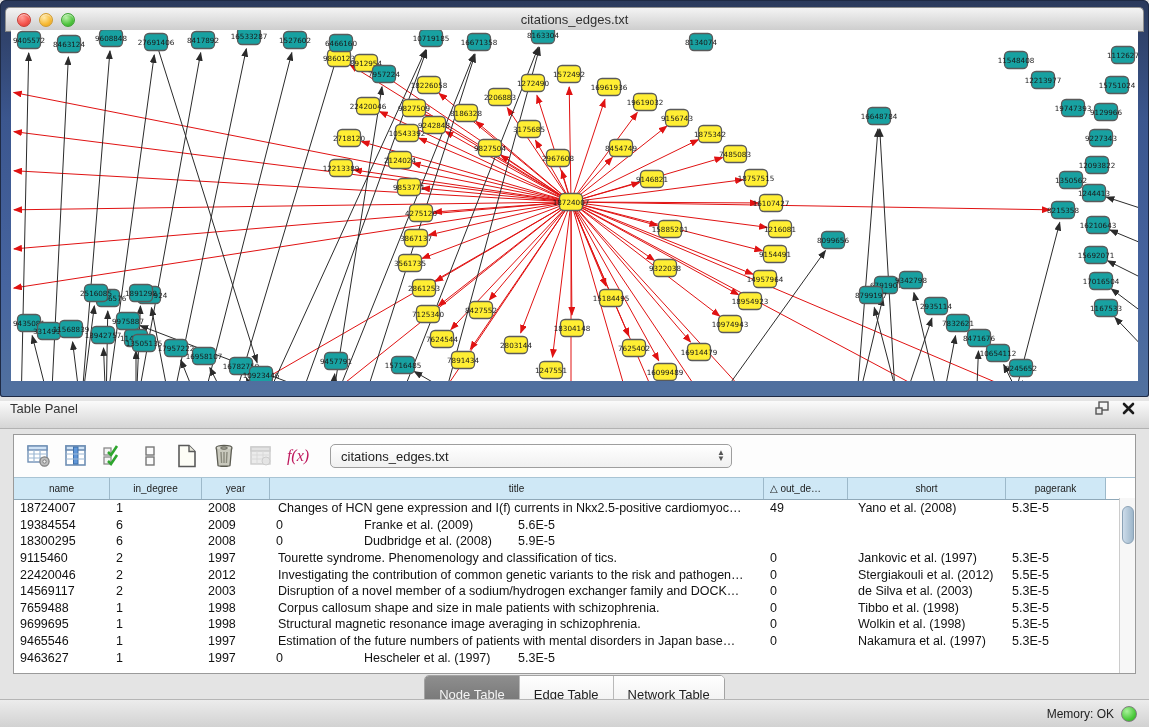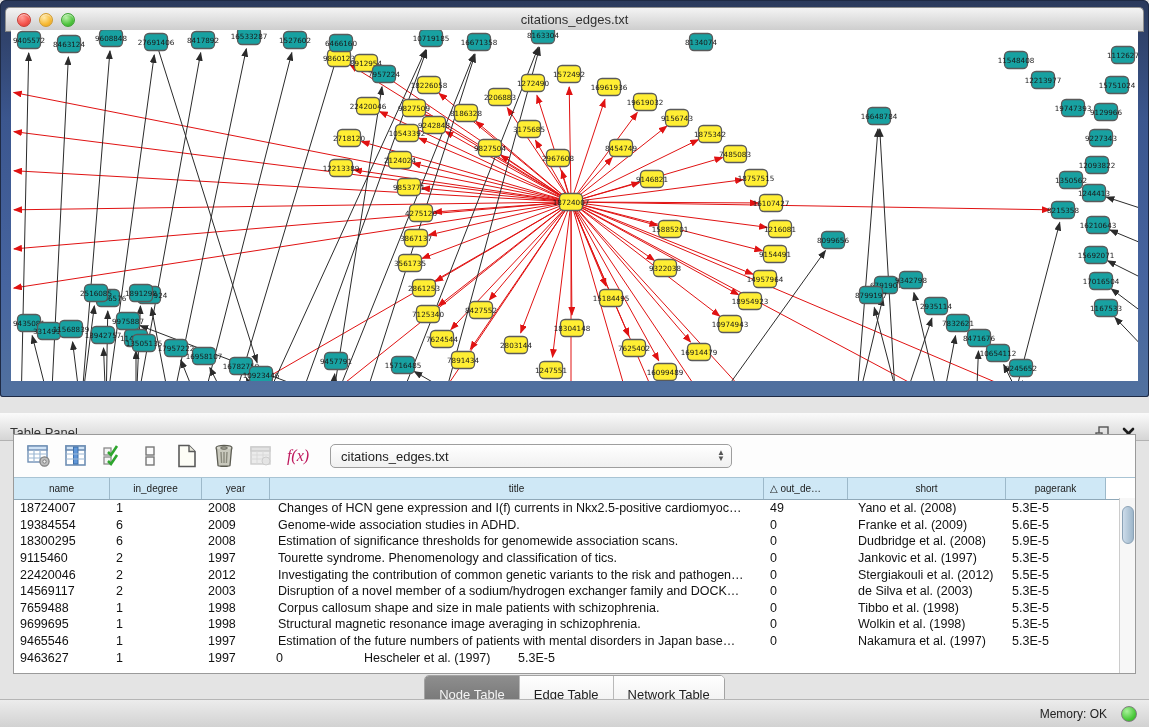--- a/index.html
+++ b/index.html
@@ -30,24 +30,24 @@
   .light.yellow{background:radial-gradient(circle at 35% 30%,#ffe9a8,#f7b931 60%,#dd9c22);border:1px solid #cf9a2e;}
   .light.green{background:radial-gradient(circle at 35% 30%,#b9f0a8,#4fc43e 60%,#35a328);border:1px solid #3da232;}
   .canvas{
     position:absolute;top:30px;left:11px;right:11px;bottom:16px;background:#ffffff;overflow:hidden;
   }
   .canvas svg{display:block;}
   .canvas svg text{font-family:"DejaVu Sans",sans-serif;font-size:7.2px;fill:#1a1a1a;}
   
   .panel{position:absolute;top:397px;left:0;width:1149px;height:330px;background:#e4e4e4;}
   .phead{
-    position:absolute;top:16px;left:0;right:0;height:27px;
+    position:absolute;top:4px;left:0;right:0;height:27px;
     background:linear-gradient(#fbfbfb,#d5d5d5);
     border-bottom:1px solid #b2b2b2;
-    display:flex;align-items:flex-end;
+    display:flex;align-items:flex-start;
   }
   .phead .ptitle{padding-left:10px;font-size:13px;color:#333;}
   .phead-icons{margin-left:auto;display:flex;align-items:center;gap:12px;padding-right:14px;}
   .tbox{
     position:absolute;top:37px;left:13px;right:13px;height:238px;
     background:#ffffff;border:1px solid #9a9a9a;overflow:hidden;
   }
   .toolbar{height:42px;display:flex;align-items:center;gap:11px;padding:0 12px;background:#fdfdfd;}
   .ticon{width:26px;height:26px;display:flex;align-items:center;justify-content:center;}
   .fx{font-family:"Liberation Serif","DejaVu Serif",serif;font-style:italic;font-size:16px;color:#be185d;}
@@ -96,21 +96,21 @@
     font-size:13px;padding:11px 14px;color:#222;
     background:linear-gradient(#ffffff,#ececec);
     border-right:1px solid #b9b9b9;cursor:default;
   }
   .seg .tab:last-child{border-right:none;}
   .seg .tab.active{background:linear-gradient(#8e8e8e,#6e6e6e);color:#f4f4f4;}
   
   .status{
     position:absolute;bottom:0;left:0;right:0;height:27px;
     background:linear-gradient(#ececec,#d2d2d2);border-top:1px solid #b5b5b5;
-    display:flex;align-items:center;justify-content:flex-end;gap:14px;padding-right:12px;
+    display:flex;align-items:center;justify-content:flex-end;gap:7px;padding-right:12px;
   }
   .status .mem{font-size:12px;color:#222;}
   .memdot{width:14px;height:14px;border-radius:50%;
     background:radial-gradient(circle at 35% 30%,#a9f29b,#46c736 65%,#34a526);
     border:1px solid #7e7e7e;}
 </style>
 </head>
 <body>
 
 <div class="gwin">
@@ -770,30 +770,28 @@
           <div class="td c2">2008</div>
           <div class="td c3">Changes of HCN gene expression and I(f) currents in Nkx2.5-positive cardiomyoc…</div>
           <div class="td c4">49</div>
           <div class="td c5">Yano et al. (2008)</div>
           <div class="td c6">5.3E-5</div>
         </div>
         <div class="trow">
           <div class="td c0">19384554</div>
           <div class="td c1">6</div>
           <div class="td c2">2009</div>
-          <div class="td c3">Genome-wide association studies in ADHD.</div>
           <div class="td c4">0</div>
           <div class="td c5">Franke et al. (2009)</div>
           <div class="td c6">5.6E-5</div>
         </div>
         <div class="trow">
           <div class="td c0">18300295</div>
           <div class="td c1">6</div>
           <div class="td c2">2008</div>
-          <div class="td c3">Estimation of significance thresholds for genomewide association scans.</div>
           <div class="td c4">0</div>
           <div class="td c5">Dudbridge et al. (2008)</div>
           <div class="td c6">5.9E-5</div>
         </div>
         <div class="trow">
           <div class="td c0">9115460</div>
           <div class="td c1">2</div>
           <div class="td c2">1997</div>
           <div class="td c3">Tourette syndrome. Phenomenology and classification of tics.</div>
           <div class="td c4">0</div>

